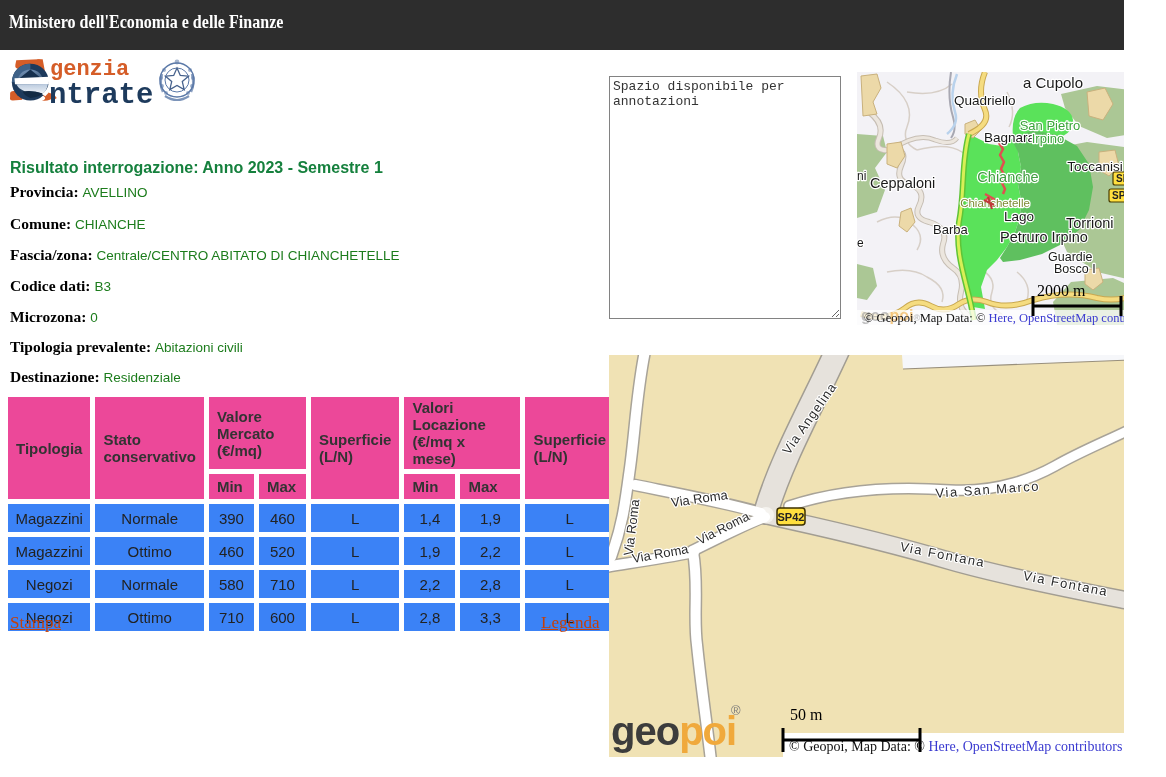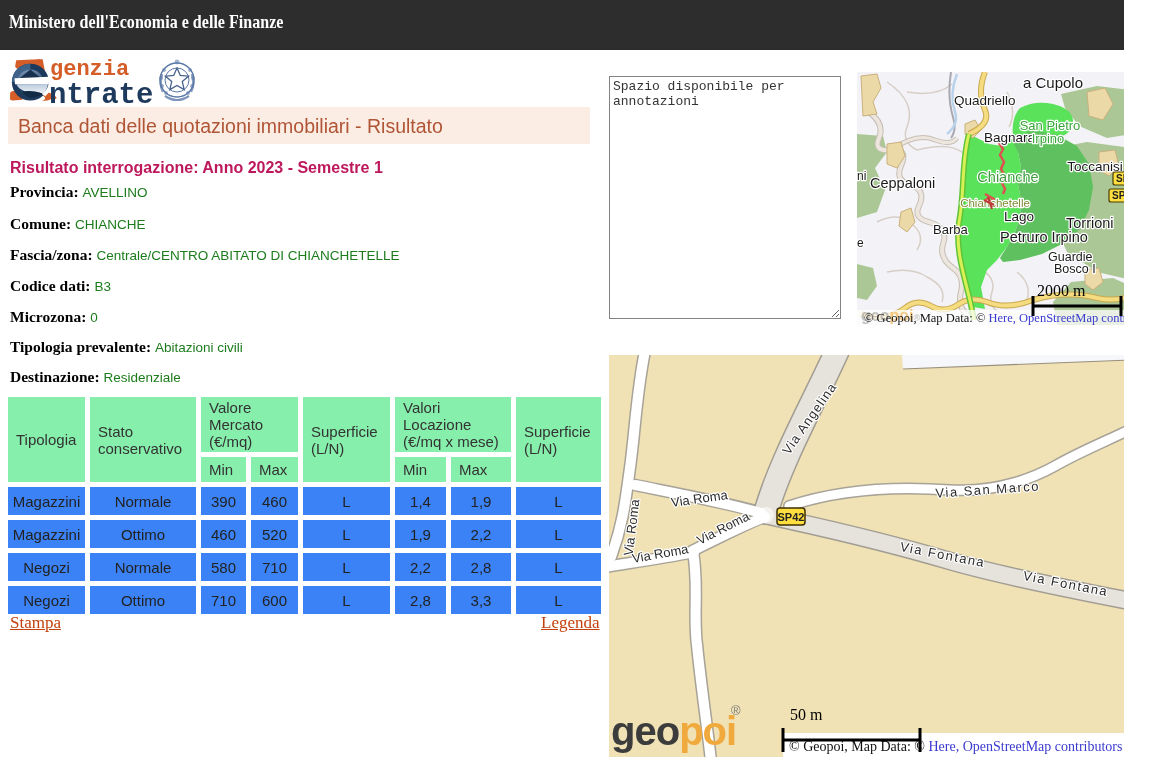--- a/index.html
+++ b/index.html
@@ -4,25 +4,25 @@
 <style>
   html,body{margin:0;padding:0;background:#fff;}
   #page{position:relative;width:1124px;height:777px;overflow:hidden;background:#fff;
         font-family:"Liberation Sans",sans-serif;}
   .abs{position:absolute;}
   #topbar{left:0;top:0;width:1166px;height:50px;background:#2d2d2d;}
   #topbar span{position:absolute;left:9px;top:11px;color:#fff;font-family:"Liberation Serif",serif;
       font-weight:bold;font-size:19px;transform:scaleX(0.845);transform-origin:left top;white-space:nowrap;}
   #banner{left:8px;top:107px;width:582px;height:37px;background:#fbece4;}
   #banner span{position:absolute;left:10px;top:8px;font-size:19.5px;color:#b05535;}
-  #headline{left:10px;top:159px;font-size:16px;font-weight:bold;color:#be185d;}
+  #headline{left:10px;top:159px;font-size:16px;font-weight:bold;color:#15803d;}
   .lab{font-family:"Liberation Serif",serif;font-weight:bold;font-size:15.5px;color:#000;}
   .val{font-family:"Liberation Sans",sans-serif;font-size:13.5px;color:#1c7c1c;}
   table{position:absolute;left:3px;top:392px;border-collapse:separate;border-spacing:5px;}
-  th{background:#86efac;color:#333;font-size:15px;font-weight:normal;text-align:left;
+  th{background:#ec4899;color:#333;font-size:15px;font-weight:bold;text-align:left;
      padding:2px 8px;vertical-align:middle;box-sizing:border-box;}
   td{background:#3b82f6;color:#222;font-size:15px;text-align:center;vertical-align:middle;padding:0;box-sizing:border-box;}
   .lnk{font-family:"Liberation Serif",serif;font-size:17px;color:#c2410c;text-decoration:underline;}
 </style>
 </head>
 <body>
 <div id="page">
   <div class="abs" id="topbar">
       <span>Ministero dell'Economia e delle Finanze</span>
     </div>
@@ -75,23 +75,20 @@
         <circle cx="7" cy="30" r="2"></circle>
           <circle cx="37" cy="30" r="2"></circle>
         <circle cx="11" cy="37" r="2"></circle>
           <circle cx="33" cy="37" r="2"></circle>
         <circle cx="22" cy="6" r="2.4"></circle>
       </g>
       <path d="M 22 12 L 25.3 19.5 L 33.5 20.2 L 27.3 25.6 L 29.2 33.6 L 22 29.4 L 14.8 33.6 L 16.7 25.6 L 10.5 20.2 L 18.7 19.5 Z" fill="#fff" stroke="#46618c" stroke-width="1.3"></path>
     </svg>
   </div>
 
-  <div class="abs" id="banner">
-      <span>Banca dati delle quotazioni immobiliari - Risultato</span>
-    </div>
   <div class="abs" id="headline">Risultato interrogazione: Anno 2023 - Semestre 1</div>
 
   <div class="abs" style="left:10px;top:183px;"><span class="lab">Provincia: </span><span class="val">AVELLINO</span></div>
   <div class="abs" style="left:10px;top:215px;"><span class="lab">Comune: </span><span class="val">CHIANCHE</span></div>
   <div class="abs" style="left:10px;top:246px;"><span class="lab">Fascia/zona: </span><span class="val">Centrale/CENTRO ABITATO DI CHIANCHETELLE</span></div>
   <div class="abs" style="left:10px;top:277px;"><span class="lab">Codice dati: </span><span class="val">B3</span></div>
   <div class="abs" style="left:10px;top:308px;"><span class="lab">Microzona: </span><span class="val">0</span></div>
   <div class="abs" style="left:10px;top:338px;"><span class="lab">Tipologia prevalente: </span><span class="val">Abitazioni civili</span></div>
   <div class="abs" style="left:10px;top:368px;"><span class="lab">Destinazione: </span><span class="val">Residenziale</span></div>
 

